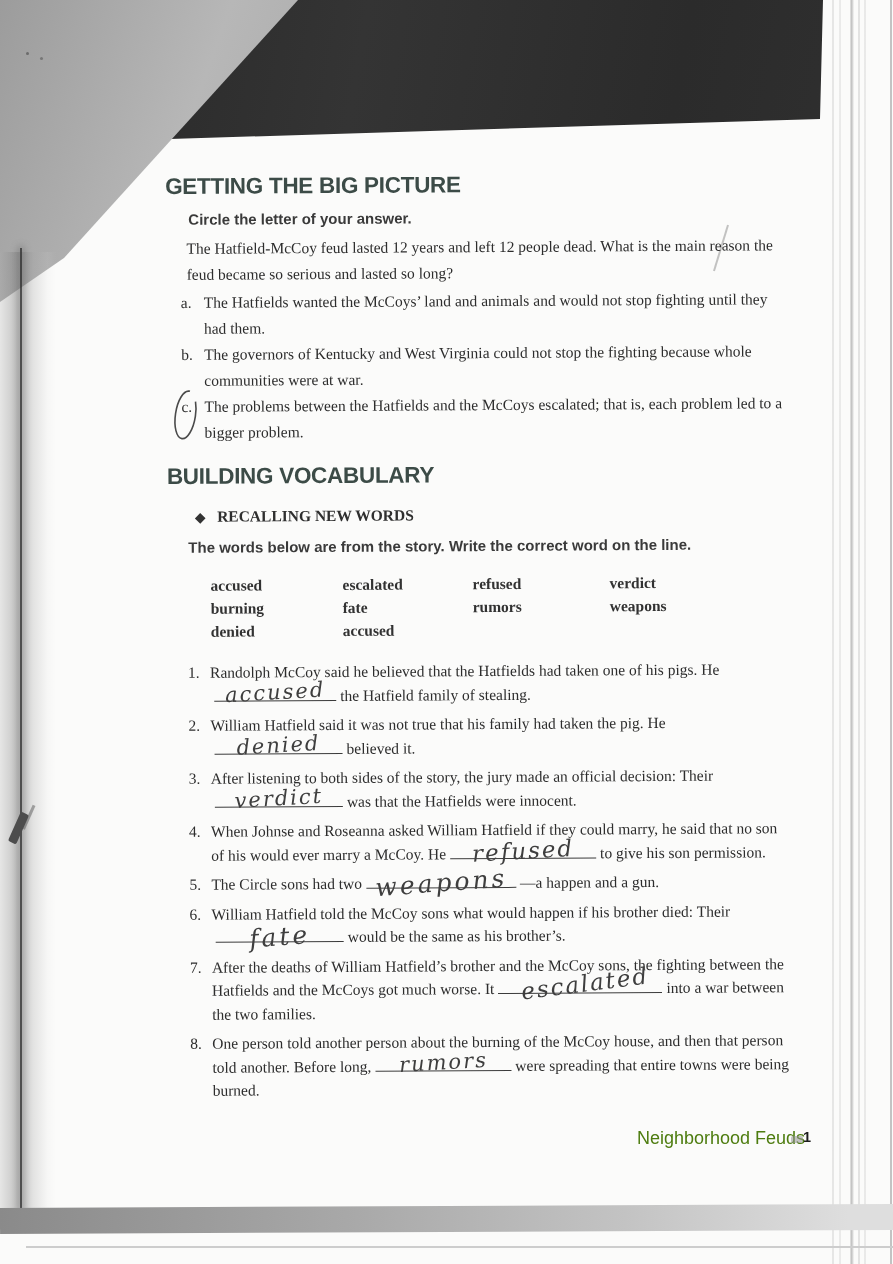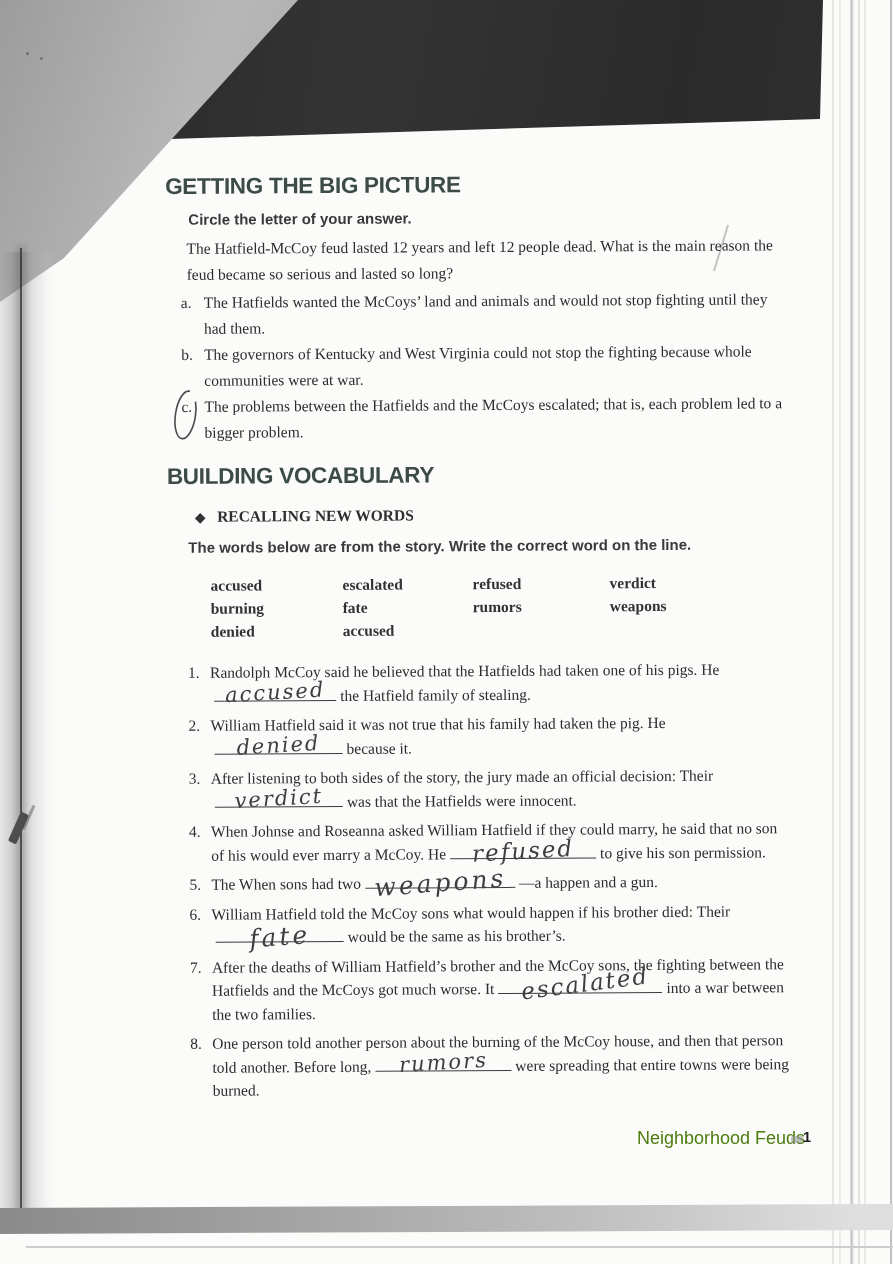--- a/index.html
+++ b/index.html
@@ -172,36 +172,36 @@
 
   <div class="questions">
 
     <div class="q">
       <span class="q-num">1.</span>
       <span>Randolph McCoy said he believed that the Hatfields had taken one of his pigs. He</span><span class="blank b1"><span class="hw">accused</span></span><span>the Hatfield family of stealing.</span>
     </div>
 
     <div class="q">
       <span class="q-num">2.</span>
-      <span>William Hatfield said it was not true that his family had taken the pig. He</span><span class="blank b2"><span class="hw">denied</span></span><span>because it.</span>
+      <span>William Hatfield said it was not true that his family had taken the pig. He</span><span class="blank b2"><span class="hw">denied</span></span><span>believed it.</span>
     </div>
 
     <div class="q">
       <span class="q-num">3.</span>
       <span>After listening to both sides of the story, the jury made an official decision: Their</span><span class="blank b3"><span class="hw">verdict</span></span><span>was that the Hatfields were innocent.</span>
     </div>
 
     <div class="q">
       <span class="q-num">4.</span>
       <span>When Johnse and Roseanna asked William Hatfield if they could marry, he said that no son of his would ever marry a McCoy. He</span><span class="blank b4"><span class="hw hw-md">refused</span></span><span>to give his son permission.</span>
     </div>
 
     <div class="q">
       <span class="q-num">5.</span>
-      <span>The When sons had two</span><span class="blank b5"><span class="hw hw-lg">weapons</span></span><span>—a happen and a gun.</span>
+      <span>The Circle sons had two</span><span class="blank b5"><span class="hw hw-lg">weapons</span></span><span>—a happen and a gun.</span>
     </div>
 
     <div class="q">
       <span class="q-num">6.</span>
       <span>William Hatfield told the McCoy sons what would happen if his brother died: Their</span><span class="blank b6"><span class="hw hw-lg">fate</span></span><span>would be the same as his brother’s.</span>
     </div>
 
     <div class="q">
       <span class="q-num">7.</span>
       <span>After the deaths of William Hatfield’s brother and the McCoy sons, the fighting between the Hatfields and the McCoys got much worse. It</span><span class="blank b7"><span class="hw hw-rise">escalated</span></span><span>into a war between the two families.</span>

